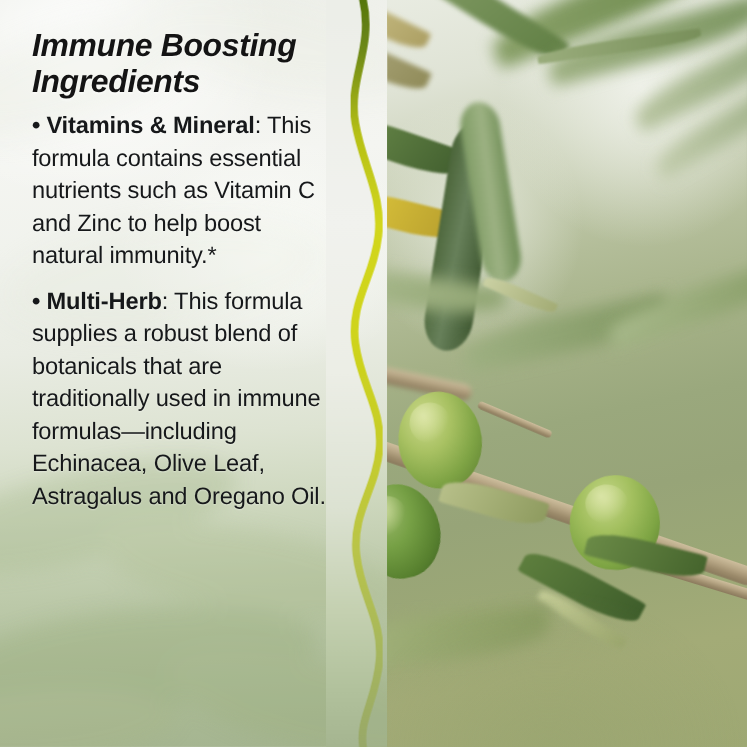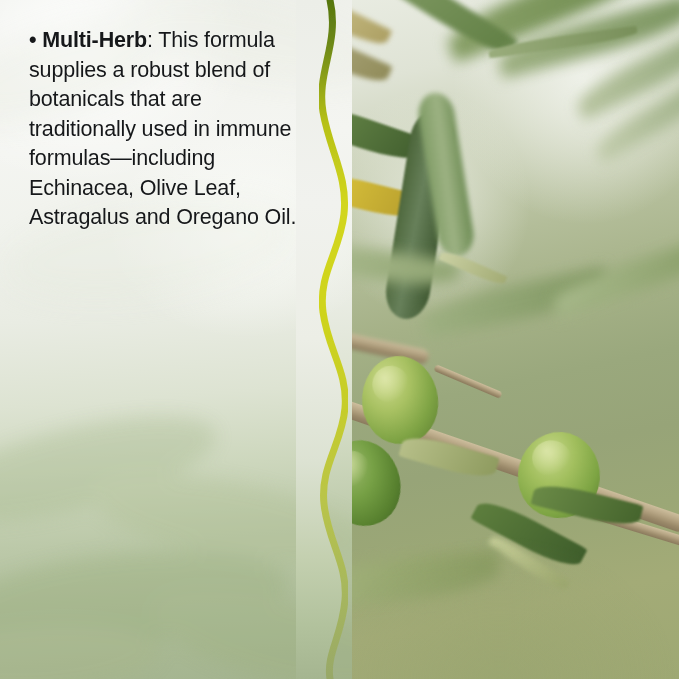--- a/index.html
+++ b/index.html
@@ -265,21 +265,25 @@
       <g filter="url(#softblur)" opacity="0.55">
         <ellipse cx="70" cy="470" rx="150" ry="40" fill="#9fb383" transform="rotate(-14 70 470)"></ellipse>
         <ellipse cx="230" cy="520" rx="140" ry="38" fill="#aabb8d" transform="rotate(10 230 520)"></ellipse>
         <ellipse cx="120" cy="600" rx="170" ry="46" fill="#93a873" transform="rotate(-6 120 600)"></ellipse>
         <ellipse cx="280" cy="640" rx="130" ry="40" fill="#9cae7c" transform="rotate(14 280 640)"></ellipse>
         <ellipse cx="40" cy="660" rx="120" ry="34" fill="#a7b585" transform="rotate(-4 40 660)"></ellipse>
       </g>
     </svg>
 
     <div class="content">
-
+      <h1 class="headline">Immune Boosting Ingredients</h1>
+
+      <p class="bullet">
+        <span class="dot">•</span><span>&nbsp;</span><span class="term">Vitamins &amp; Mineral</span><span>:</span><span> This formula contains essential nutrients such as Vitamin C and Zinc to help boost natural immunity.*</span>
+      </p>
 
       <p class="bullet">
         <span class="dot">•</span><span>&nbsp;</span><span class="term">Multi-Herb</span><span>:</span><span> This formula supplies a robust blend of botanicals that are traditionally used in immune formulas—including Echinacea, Olive Leaf, Astragalus and Oregano Oil.*</span>
       </p>
 
     </div>
   </div>
 
   <svg class="divider" viewBox="0 0 80 679" preserveAspectRatio="none">
     <defs>

